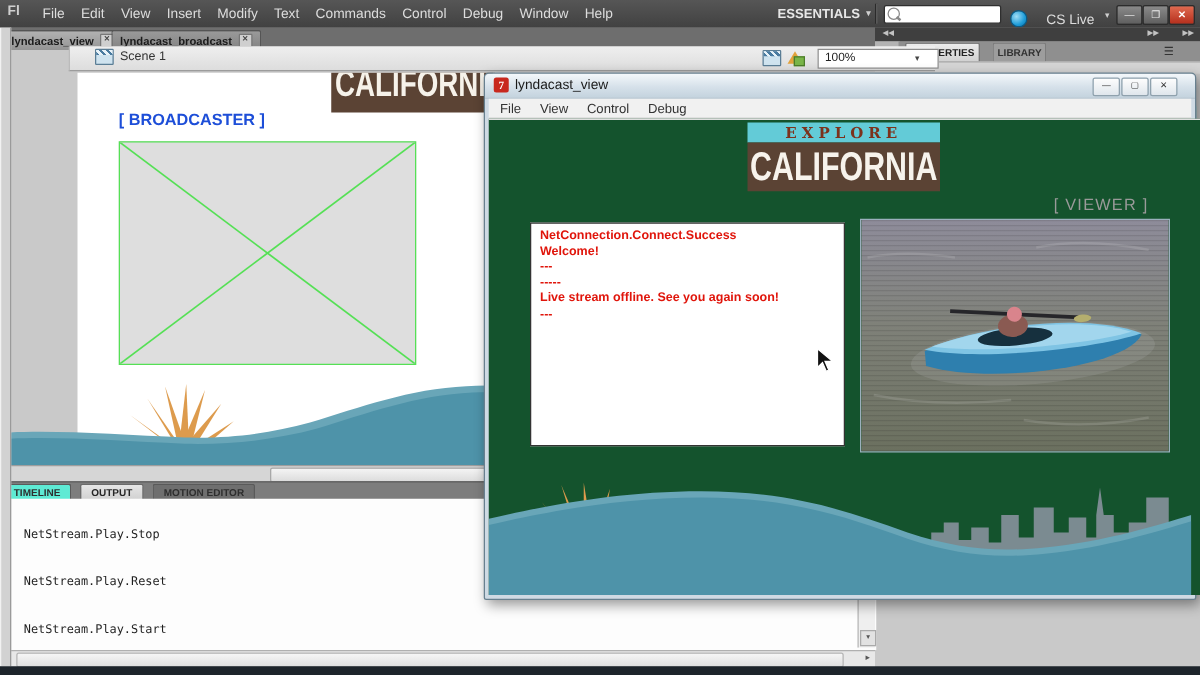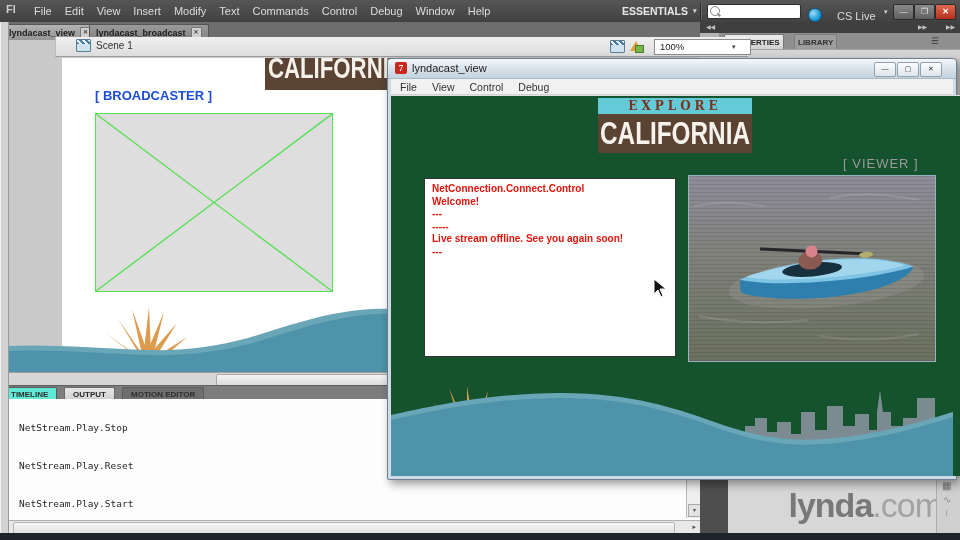--- a/index.html
+++ b/index.html
@@ -253,29 +253,20 @@
   </div>
   <div class="abs" id="out-vscroll">
     <div id="out-vscroll-down">▾</div>
   </div>
   <div class="abs" id="out-hscroll">
     <span class="scroll-arrow" id="out-left-arrow">◂</span>
     <div class="abs" id="out-hthumb"></div>
     <span class="scroll-arrow" id="out-right-arrow">▸</span>
   </div>
 
-  <div class="abs" id="br-area">
-    <div class="abs" id="br-dark"></div>
-    <div class="abs" id="lynda-wm"><b>lynda</b><i>.com</i></div>
-    <div class="abs" id="br-icons">
-      <span id="grid-icon">▦</span>
-      <span id="squiggle-icon">∿</span>
-      <span id="squiggle2-icon">≀</span>
-    </div>
-  </div>
 
   <div class="abs" id="left-frame"></div>
   <div class="abs" id="bottom-strip"></div>
   <div class="abs" id="cyan-strip"></div>
 
   <div class="abs" id="player">
     <div class="abs" id="player-titlebar">
       <div class="abs" id="player-icon">7</div>
       <div class="abs" id="player-title">lyndacast_view</div>
       <div class="abs pbtn" style="left:486px;">—</div>
@@ -290,21 +281,21 @@
     </div>
     <div class="abs" id="player-content">
       <div class="abs" id="logo-explore">EXPLORE</div>
       <div class="abs" id="logo-california">
         <span>CALIFORNIA</span>
       </div>
       <div class="abs" id="viewer-label">[ VIEWER ]</div>
 
       <div class="abs" id="status-box">
         <div id="status-lines">
-          <div>NetConnection.Connect.Control</div>
+          <div>NetConnection.Connect.Success</div>
           <div>Welcome!</div>
           <div>---</div>
           <div>-----</div>
           <div>Live stream offline. See you again soon!</div>
           <div>---</div>
         </div>
       </div>
 
       <div class="abs" id="viewer-video">
         <svg width="246" height="185">

